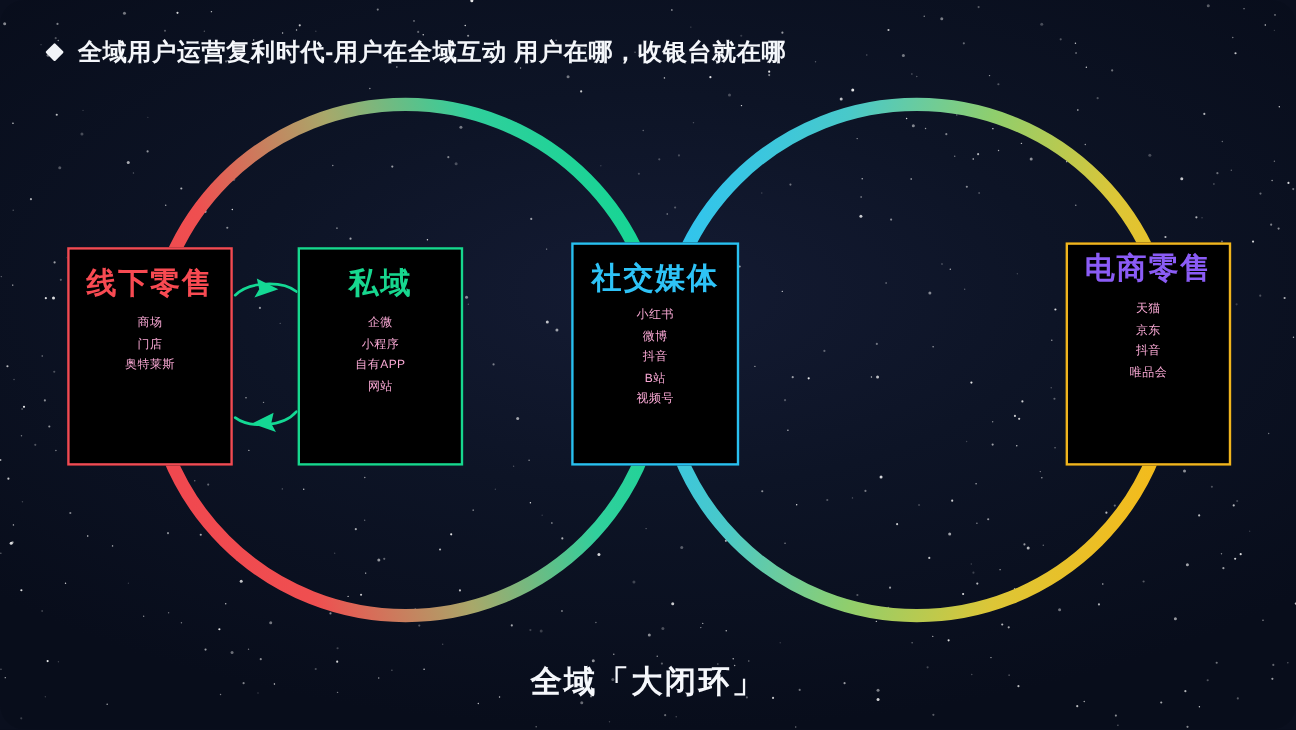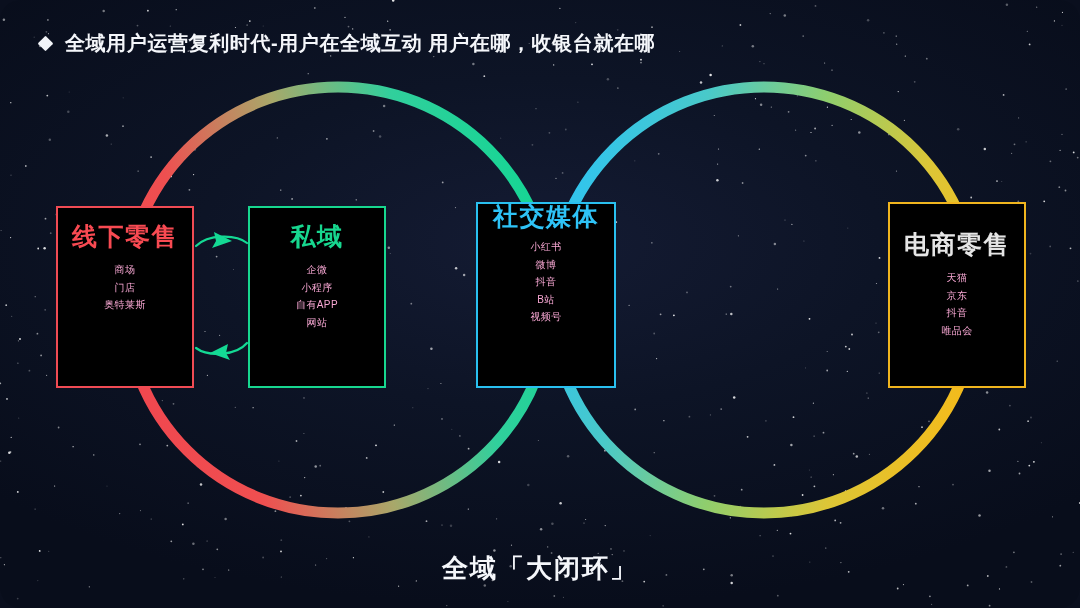--- a/index.html
+++ b/index.html
@@ -97,22 +97,22 @@
     white-space: nowrap;
   }
 
   #card-offline   { left: 56px;  top: 206px; width: 138px; height: 182px; border-color: #f04b54; }
   #card-private   { left: 248px; top: 206px; width: 138px; height: 182px; border-color: #17d78f; }
   #card-social    { left: 476px; top: 202px; width: 140px; height: 186px; border-color: #29c0f0; }
   #card-ecom      { left: 888px; top: 202px; width: 138px; height: 186px; border-color: #f0b51e; }
 
   #card-offline .card-title { color: #f84a52; padding-top: 16px; }
   #card-private .card-title { color: #17d78f; padding-top: 16px; }
-  #card-social  .card-title { color: #2ec3f7; padding-top: 0; }
-  #card-ecom    .card-title { color: #e5e5e5; padding-top: 28px; }
+  #card-social  .card-title { color: #2ec3f7; padding-top: 16px; }
+  #card-ecom    .card-title { color: #8b5cf6; padding-top: 8px; }
 
   #card-offline .card-items,
   #card-private .card-items,
   #card-ecom    .card-items { padding-top: 14px; }
   #card-social  .card-items { padding-top: 11px; }
 
   
   .caption {
     position: absolute;
     left: 0;

